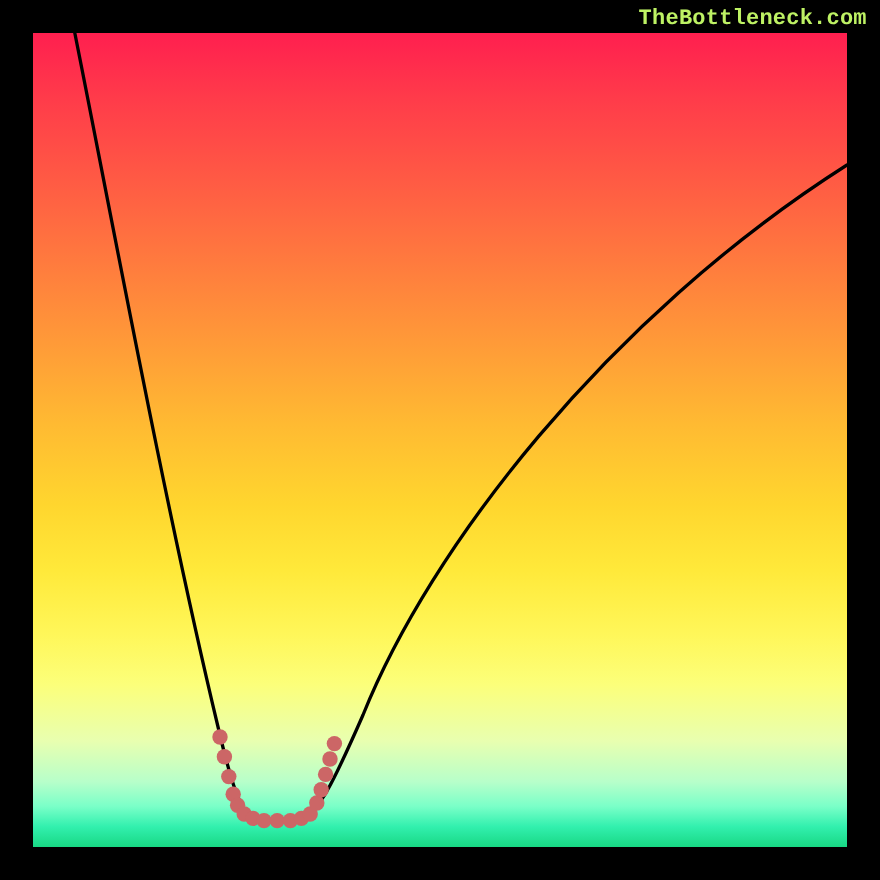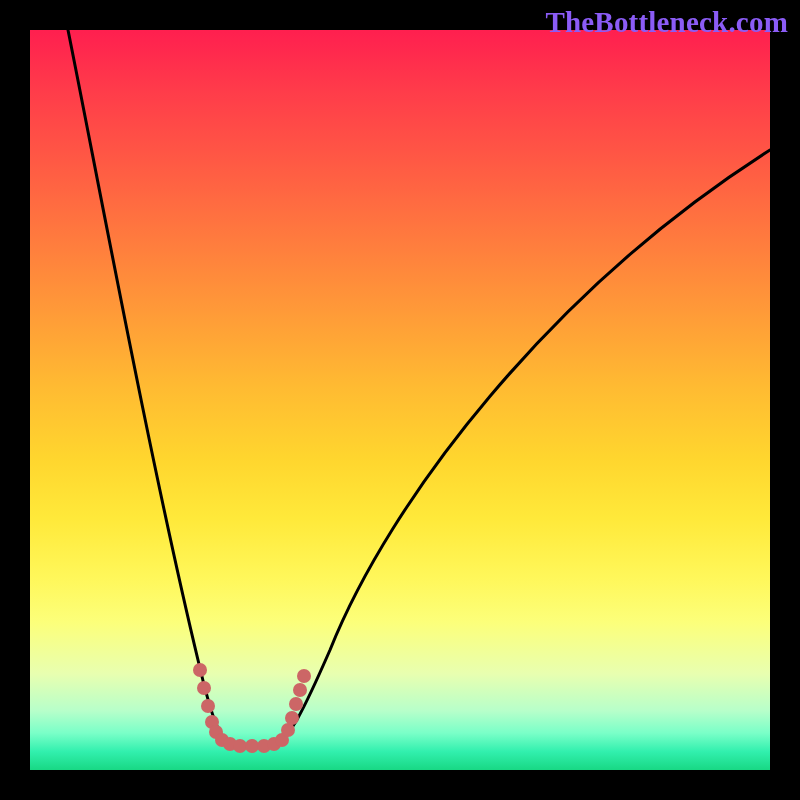--- a/index.html
+++ b/index.html
@@ -45,24 +45,24 @@
       #b7ffca 92%,
       #7affc8 95%,
       #32f0ae 97.5%,
       #18d884 100%
     );
   }
   .watermark {
     position: absolute;
     top: 6px;
     right: 12px;
-    font-family: Liberation Serif, serif;
-    font-size: 29px;
+    font-family: Liberation Mono, monospace;
+    font-size: 20px;
     font-weight: 600;
-    color: #8b5cf6;
+    color: #bef264;
     letter-spacing: 0.2px;
     user-select: none;
   }
   svg.curve {
     position: absolute;
     inset: 0;
   }
 </style>
 </head>
 <body>

